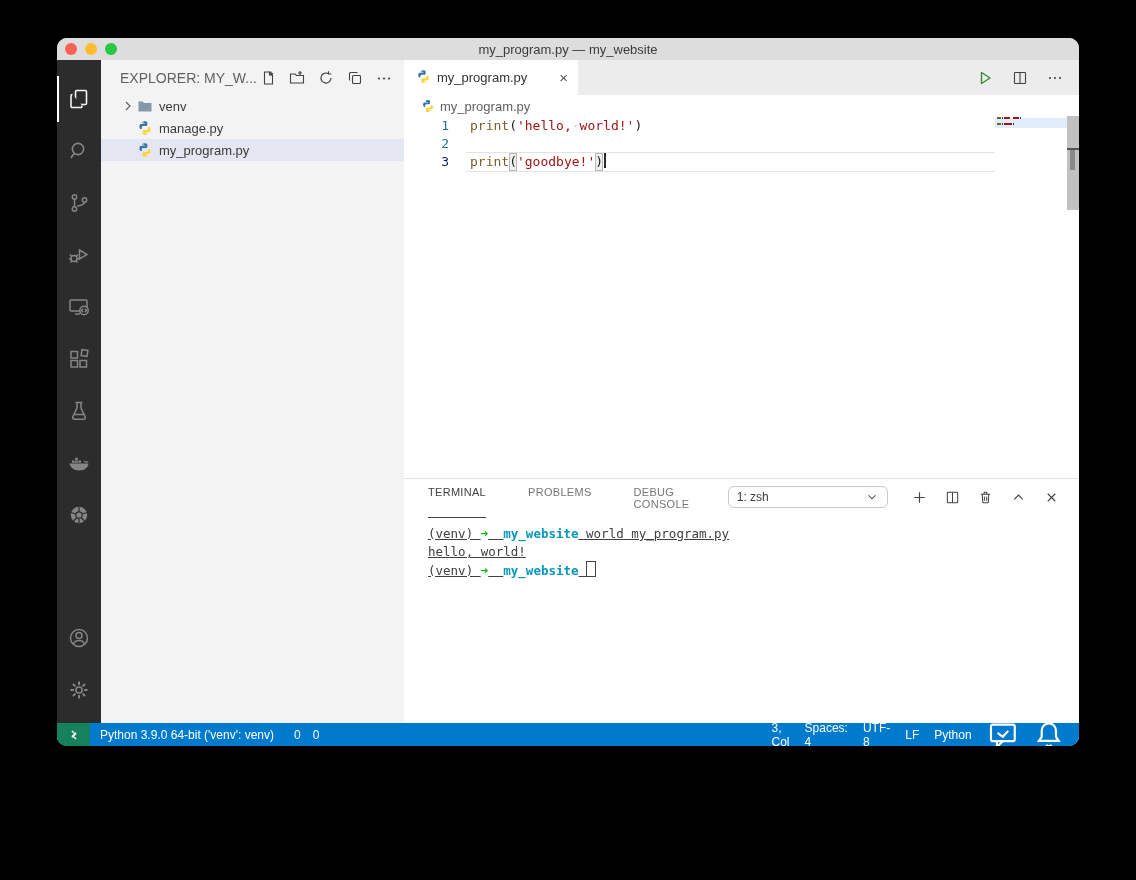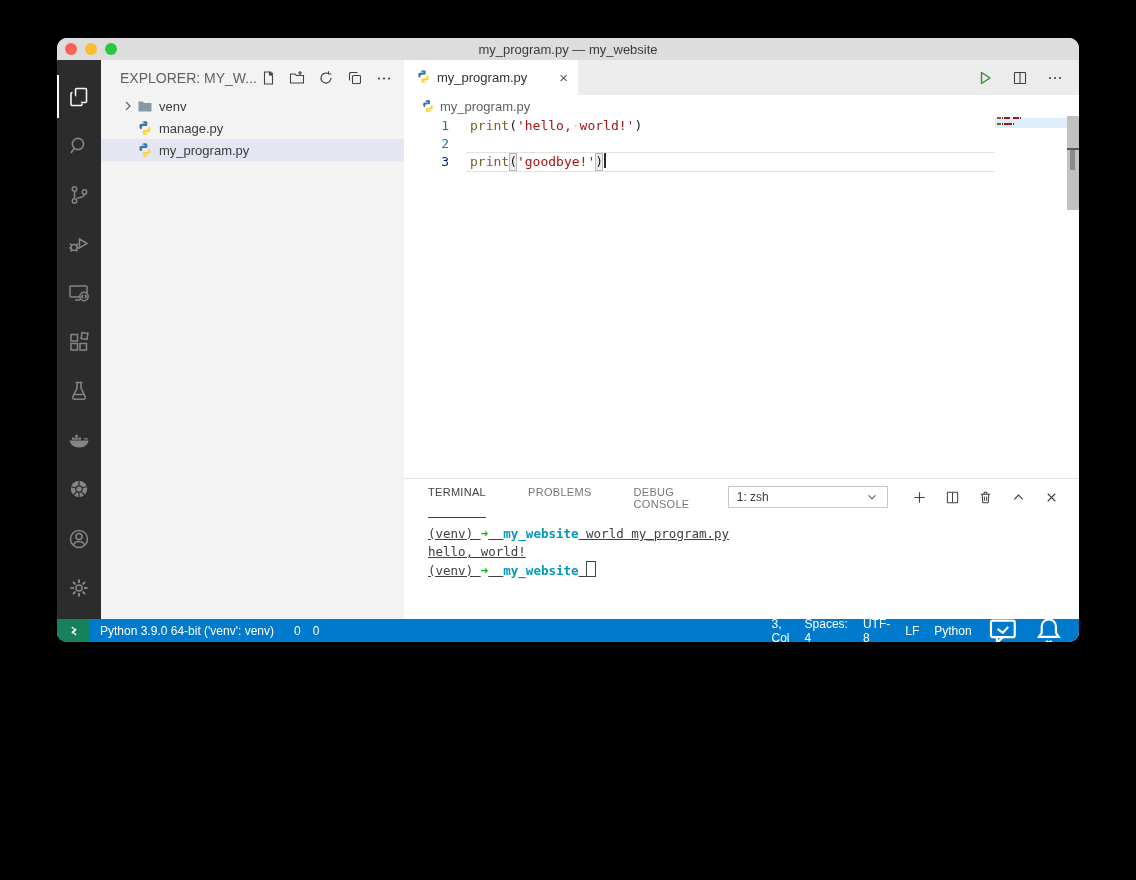--- a/index.html
+++ b/index.html
@@ -1,18 +1,18 @@
 <!DOCTYPE html>
 <html><head>
 <meta charset="utf-8">
 <style>
   html,body{margin:0;padding:0;background:#000;width:1136px;height:880px;overflow:hidden;
     font-family:"Liberation Sans",sans-serif;-webkit-font-smoothing:antialiased;}
   .stage{position:relative;width:1136px;height:880px;background:#000;}
-  .window{position:absolute;left:57px;top:38px;width:1022px;height:604px;border-radius:10px;
+  .window{position:absolute;left:57px;top:38px;width:1022px;height:708px;border-radius:10px;
     overflow:hidden;display:flex;flex-direction:column;background:#fff;box-shadow:0 18px 50px rgba(0,0,0,.55);}
   
   .titlebar{height:22px;background:#dddddd;display:flex;align-items:center;position:relative;flex:0 0 auto;}
   .lights{display:flex;gap:8px;padding-left:8px;}
   .light{width:12px;height:12px;border-radius:50%;}
   .light.red{background:#ff5f57;}.light.yellow{background:#febc2e;}.light.green{background:#28c840;}
   .win-title{position:absolute;left:0;right:0;text-align:center;font-size:13px;color:#3c3c3c;font-weight:500;}
   
   .body{flex:1;display:flex;min-height:0;}
   .activitybar{width:44px;background:#2c2c2c;display:flex;flex-direction:column;align-items:stretch;flex:0 0 auto;}
@@ -58,21 +58,21 @@
   .vscroll{position:absolute;right:0;top:0;width:12px;height:100%;}
   .vthumb{position:absolute;left:0;right:0;top:-1px;height:94px;background:#c1c1c1;}
   .vmark-line{position:absolute;left:0;right:0;top:31px;height:2px;background:#555;}
   .vmark-cur{position:absolute;left:3px;width:5px;top:33px;height:20px;background:#8a8a8a;}
   
   .panel{flex:1;border-top:1px solid #e1e1e1;display:flex;flex-direction:column;min-height:0;background:#fff;}
   .panel-header{height:36px;display:flex;align-items:center;padding:0 20px 0 24px;flex:0 0 auto;}
   .ptabs{display:flex;gap:42px;}
   .ptab{font-size:11px;letter-spacing:.3px;color:#767676;padding:9px 0 7px 0;border-bottom:1px solid transparent;}
   .ptab.active{color:#424242;border-bottom-color:#424242;}
-  .shell-select{margin-left:auto;margin-right:24px;width:163px;height:22px;border:1px solid #c9c9c9;border-radius:0;
+  .shell-select{margin-left:auto;margin-right:24px;width:163px;height:22px;border:1px solid #c9c9c9;border-radius:6px;
     display:flex;align-items:center;padding:0 8px;font-size:12px;color:#3b3b3b;background:#fff;box-sizing:border-box;}
   .shell-select svg{margin-left:auto;width:14px;height:14px;color:#424242;}
   .panel-actions{display:flex;gap:18px;align-items:center;color:#424242;}
   .panel-actions svg{width:15px;height:15px;display:block;}
   .term{flex:1;padding:10px 0 0 24px;font-family:"DejaVu Sans Mono","Liberation Mono",monospace;font-size:12.5px;line-height:18px;color:#333;}
   .term-line{white-space:pre;}
   .tok-tfg{color:#404040;text-decoration:underline;}
   .tok-tgr{color:#00bc00;font-weight:bold;}
   .tok-tcy{color:#0598bc;font-weight:bold;}
   .tcursor{display:inline-block;width:8px;height:14px;border:1px solid #444;vertical-align:-2px;}

